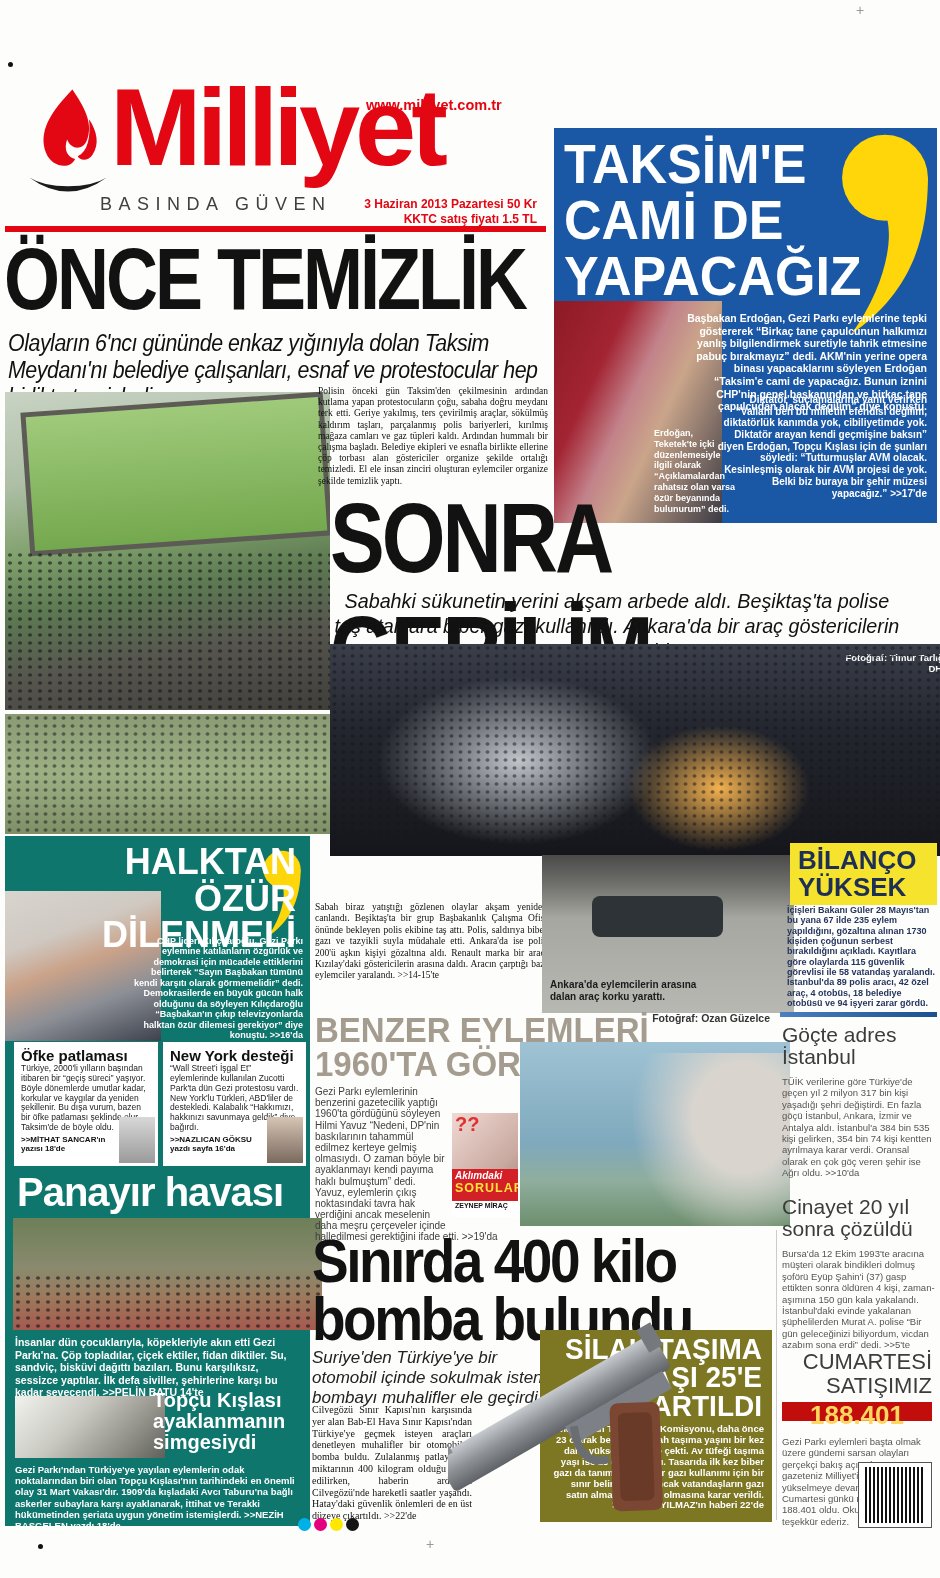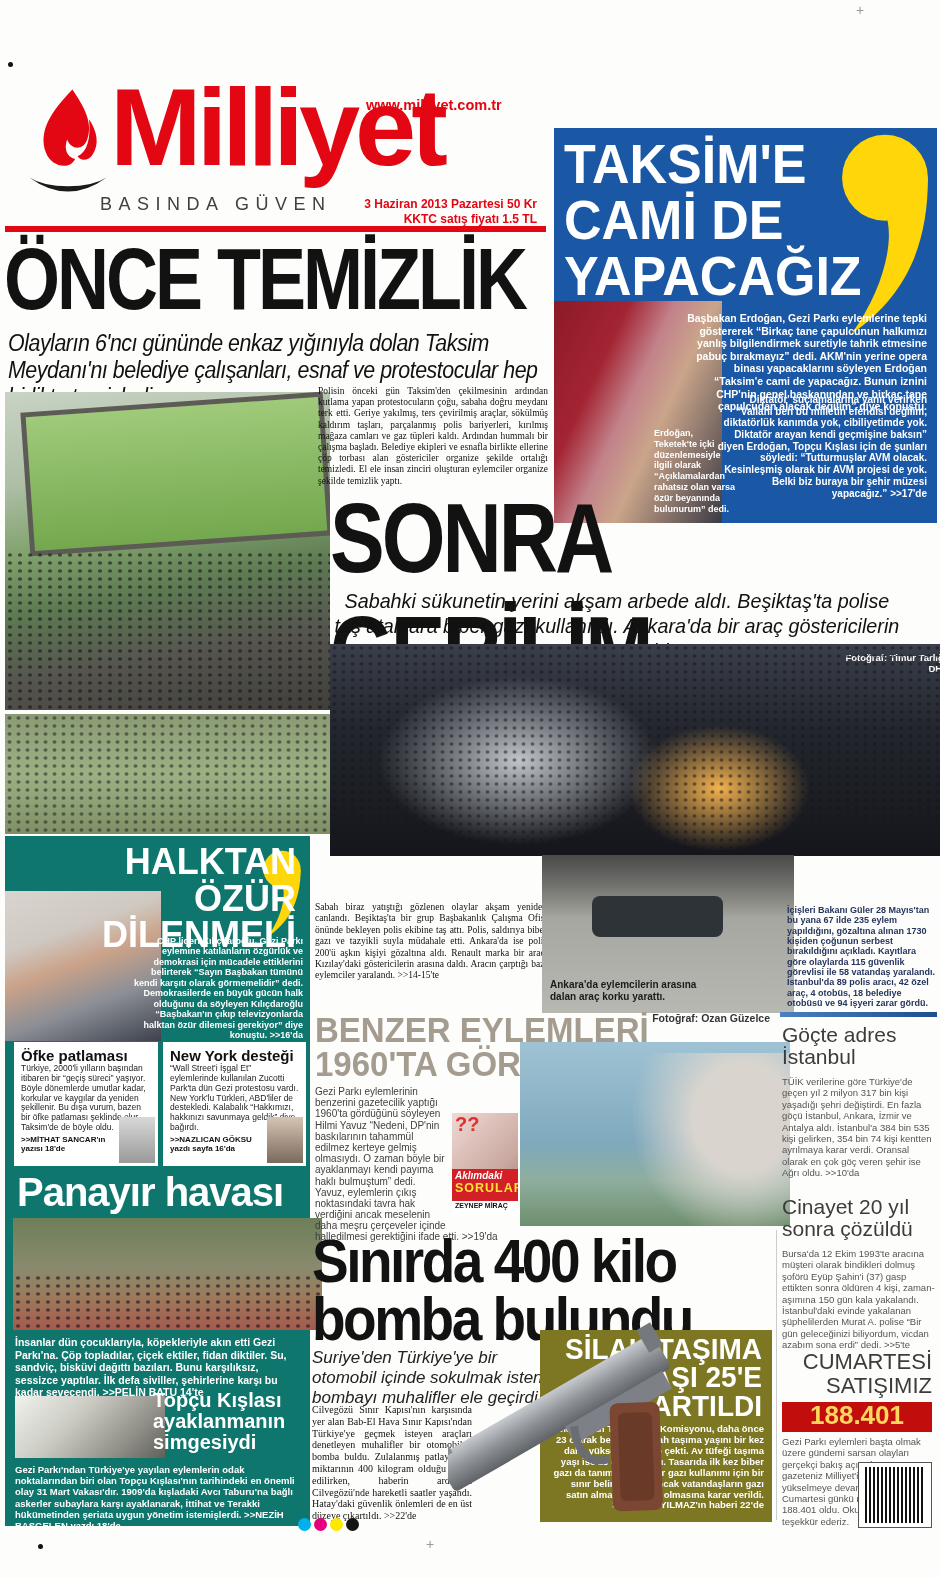--- a/index.html
+++ b/index.html
@@ -77,20 +77,26 @@
   <div class="abs" style="left:333px;top:588px;width:604px;font-size:21px;font-style:italic;line-height:1.2;text-align:center;color:#111;transform:scaleX(0.94);transform-origin:top left;">Sabahki sükunetin yerini akşam arbede aldı. Beşiktaş'ta polise taş atanlara biber gazı kullanıldı. Ankara'da bir araç göstericilerin arasına daldı</div>
   <div class="photo dotsfull" style="left:330px;top:644px;width:607px;height:212px;background:radial-gradient(ellipse 130px 90px at 62% 68%,#f2b14f,rgba(242,177,79,0) 70%),radial-gradient(ellipse 200px 120px at 30% 55%,rgba(220,225,230,0.85),rgba(220,225,230,0) 70%),linear-gradient(180deg,#3a3f4a 0%,#23262e 40%,#15161b 100%);">
     <div class="wt rightal" style="position:absolute;right:8px;top:8px;width:120px;font-size:9.5px;font-weight:bold;line-height:1.2;">Fotoğraf: Timur Tarlığ / DHA</div>
   </div>
   <div class="serif abs" style="left:315px;top:902px;width:232px;font-size:9.5px;line-height:1.2;">Sabah biraz yatıştığı gözlenen olaylar akşam yeniden canlandı. Beşiktaş'ta bir grup Başbakanlık Çalışma Ofisi önünde bekleyen polis ekibine taş attı. Polis, saldırıya biber gazı ve tazyikli suyla müdahale etti. Ankara'da ise polis 200'ü aşkın kişiyi gözaltına aldı. Renault marka bir araç, Kızılay'daki göstericilerin arasına daldı. Aracın çarptığı bazı eylemciler yaralandı. &gt;&gt;14-15'te</div>
   <div class="photo" style="left:542px;top:855px;width:232px;height:158px;background:linear-gradient(180deg,#4a4a4a 0%,#6e6e6a 18%,#a7a7a1 40%,#b8b8b2 100%);">
     <div style="position:absolute;left:20%;top:26%;width:52%;height:26%;background:#2e3338;border-radius:8px;"></div>
     <div style="position:absolute;left:8px;bottom:10px;width:160px;font-size:10px;font-weight:bold;color:#1a1a1a;line-height:1.2;">Ankara'da eylemcilerin arasına dalan araç korku yarattı.</div>
   </div>
 
+  <div class="abs" style="left:790px;top:843px;width:147px;background:#f5e32e;padding:4px 8px;box-sizing:border-box;">
+    <div class="hl" style="font-size:26px;color:#1d2f55;line-height:1.03;">
+      <div>BİLANÇO</div>
+      <div>YÜKSEK</div>
+    </div>
+  </div>
   <div class="abs" style="left:787px;top:905px;width:150px;font-size:9px;font-weight:bold;color:#25355e;line-height:1.15;">İçişleri Bakanı Güler 28 Mayıs'tan bu yana 67 ilde 235 eylem yapıldığını, gözaltına alınan 1730 kişiden çoğunun serbest bırakıldığını açıkladı. Kayıtlara göre olaylarda 115 güvenlik görevlisi ile 58 vatandaş yaralandı. İstanbul'da 89 polis aracı, 42 özel araç, 4 otobüs, 18 belediye otobüsü ve 94 işyeri zarar gördü.</div>
 
   <div class="abs" style="left:5px;top:836px;width:305px;height:690px;background:#0f766e;">
     <svg class="abs" style="right:8px;top:14px;" width="40" height="88" viewBox="0 0 60 130">
       <circle cx="30" cy="28" r="28" fill="#ffd60a"></circle>
       <path d="M58 28 C58 76 41 107 8 130 C32 97 37 62 29 49 Z" fill="#ffd60a"></path>
     </svg>
     <div class="hl wt abs rightal" style="right:14px;top:8px;width:280px;font-size:36px;line-height:1.02;z-index:1;transform:none;">
       <div>HALKTAN ÖZÜR</div>
       <div>DİLENMELİ</div>
@@ -187,21 +193,21 @@
   <div class="abs" style="left:776px;top:1230px;width:1px;height:290px;background:#ccc;"></div>
   <div class="abs" style="left:780px;top:1012px;width:157px;height:5px;background:linear-gradient(90deg,#4a7fc1,#1c4f8e);"></div>
 
   <div class="abs" style="left:782px;top:1024px;width:150px;font-size:21px;color:#3c3c3c;line-height:1.05;">Göçte adres İstanbul</div>
   <div class="abs" style="left:782px;top:1076px;width:153px;font-size:9.5px;color:#555;line-height:1.2;">TÜİK verilerine göre Türkiye'de geçen yıl 2 milyon 317 bin kişi yaşadığı şehri değiştirdi. En fazla göçü İstanbul, Ankara, İzmir ve Antalya aldı. İstanbul'a 384 bin 535 kişi gelirken, 354 bin 74 kişi kentten ayrılmaya karar verdi. Oransal olarak en çok göç veren şehir ise Ağrı oldu. &gt;&gt;10'da</div>
 
   <div class="abs" style="left:782px;top:1196px;width:155px;font-size:21px;color:#3c3c3c;line-height:1.05;">Cinayet 20 yıl sonra çözüldü</div>
   <div class="abs" style="left:782px;top:1248px;width:153px;font-size:9.5px;color:#555;line-height:1.2;">Bursa'da 12 Ekim 1993'te aracına müşteri olarak bindikleri dolmuş şoförü Eyüp Şahin'i (37) gasp ettikten sonra öldüren 4 kişi, zaman- aşımına 150 gün kala yakalandı. İstanbul'daki evinde yakalanan şüphelilerden Murat A. polise “Bir gün geleceğinizi biliyordum, vicdan azabım sona erdi” dedi. &gt;&gt;5'te</div>
 
   <div class="abs" style="left:782px;top:1350px;width:150px;font-size:22px;color:#3c3c3c;line-height:1.08;text-align:right;">CUMARTESİ SATIŞIMIZ</div>
-  <div class="abs" style="left:782px;top:1402px;width:150px;height:30px;background:#c20d0d;text-align:center;">
+  <div class="abs" style="left:782px;top:1402px;width:150px;height:19px;background:#c20d0d;text-align:center;">
     <span style="font-size:26px;font-weight:bold;color:#ffd75e;line-height:27px;">188.401</span>
   </div>
   <div class="abs" style="left:782px;top:1436px;width:153px;font-size:9.5px;color:#555;line-height:1.2;">Gezi Parkı eylemleri başta olmak üzere gündemi sarsan olayları gerçekçi bakış açısıyla veren gazeteniz Milliyet'in tiraji yükselmeye devam ediyor. Cumartesi günkü net satışımız 188.401 oldu. Okurlarımıza teşekkür ederiz.</div>
   <div class="barcode" style="left:858px;top:1462px;width:72px;height:64px;">
     <div></div>
   </div>
 
 </div>
 
 </body></html>

